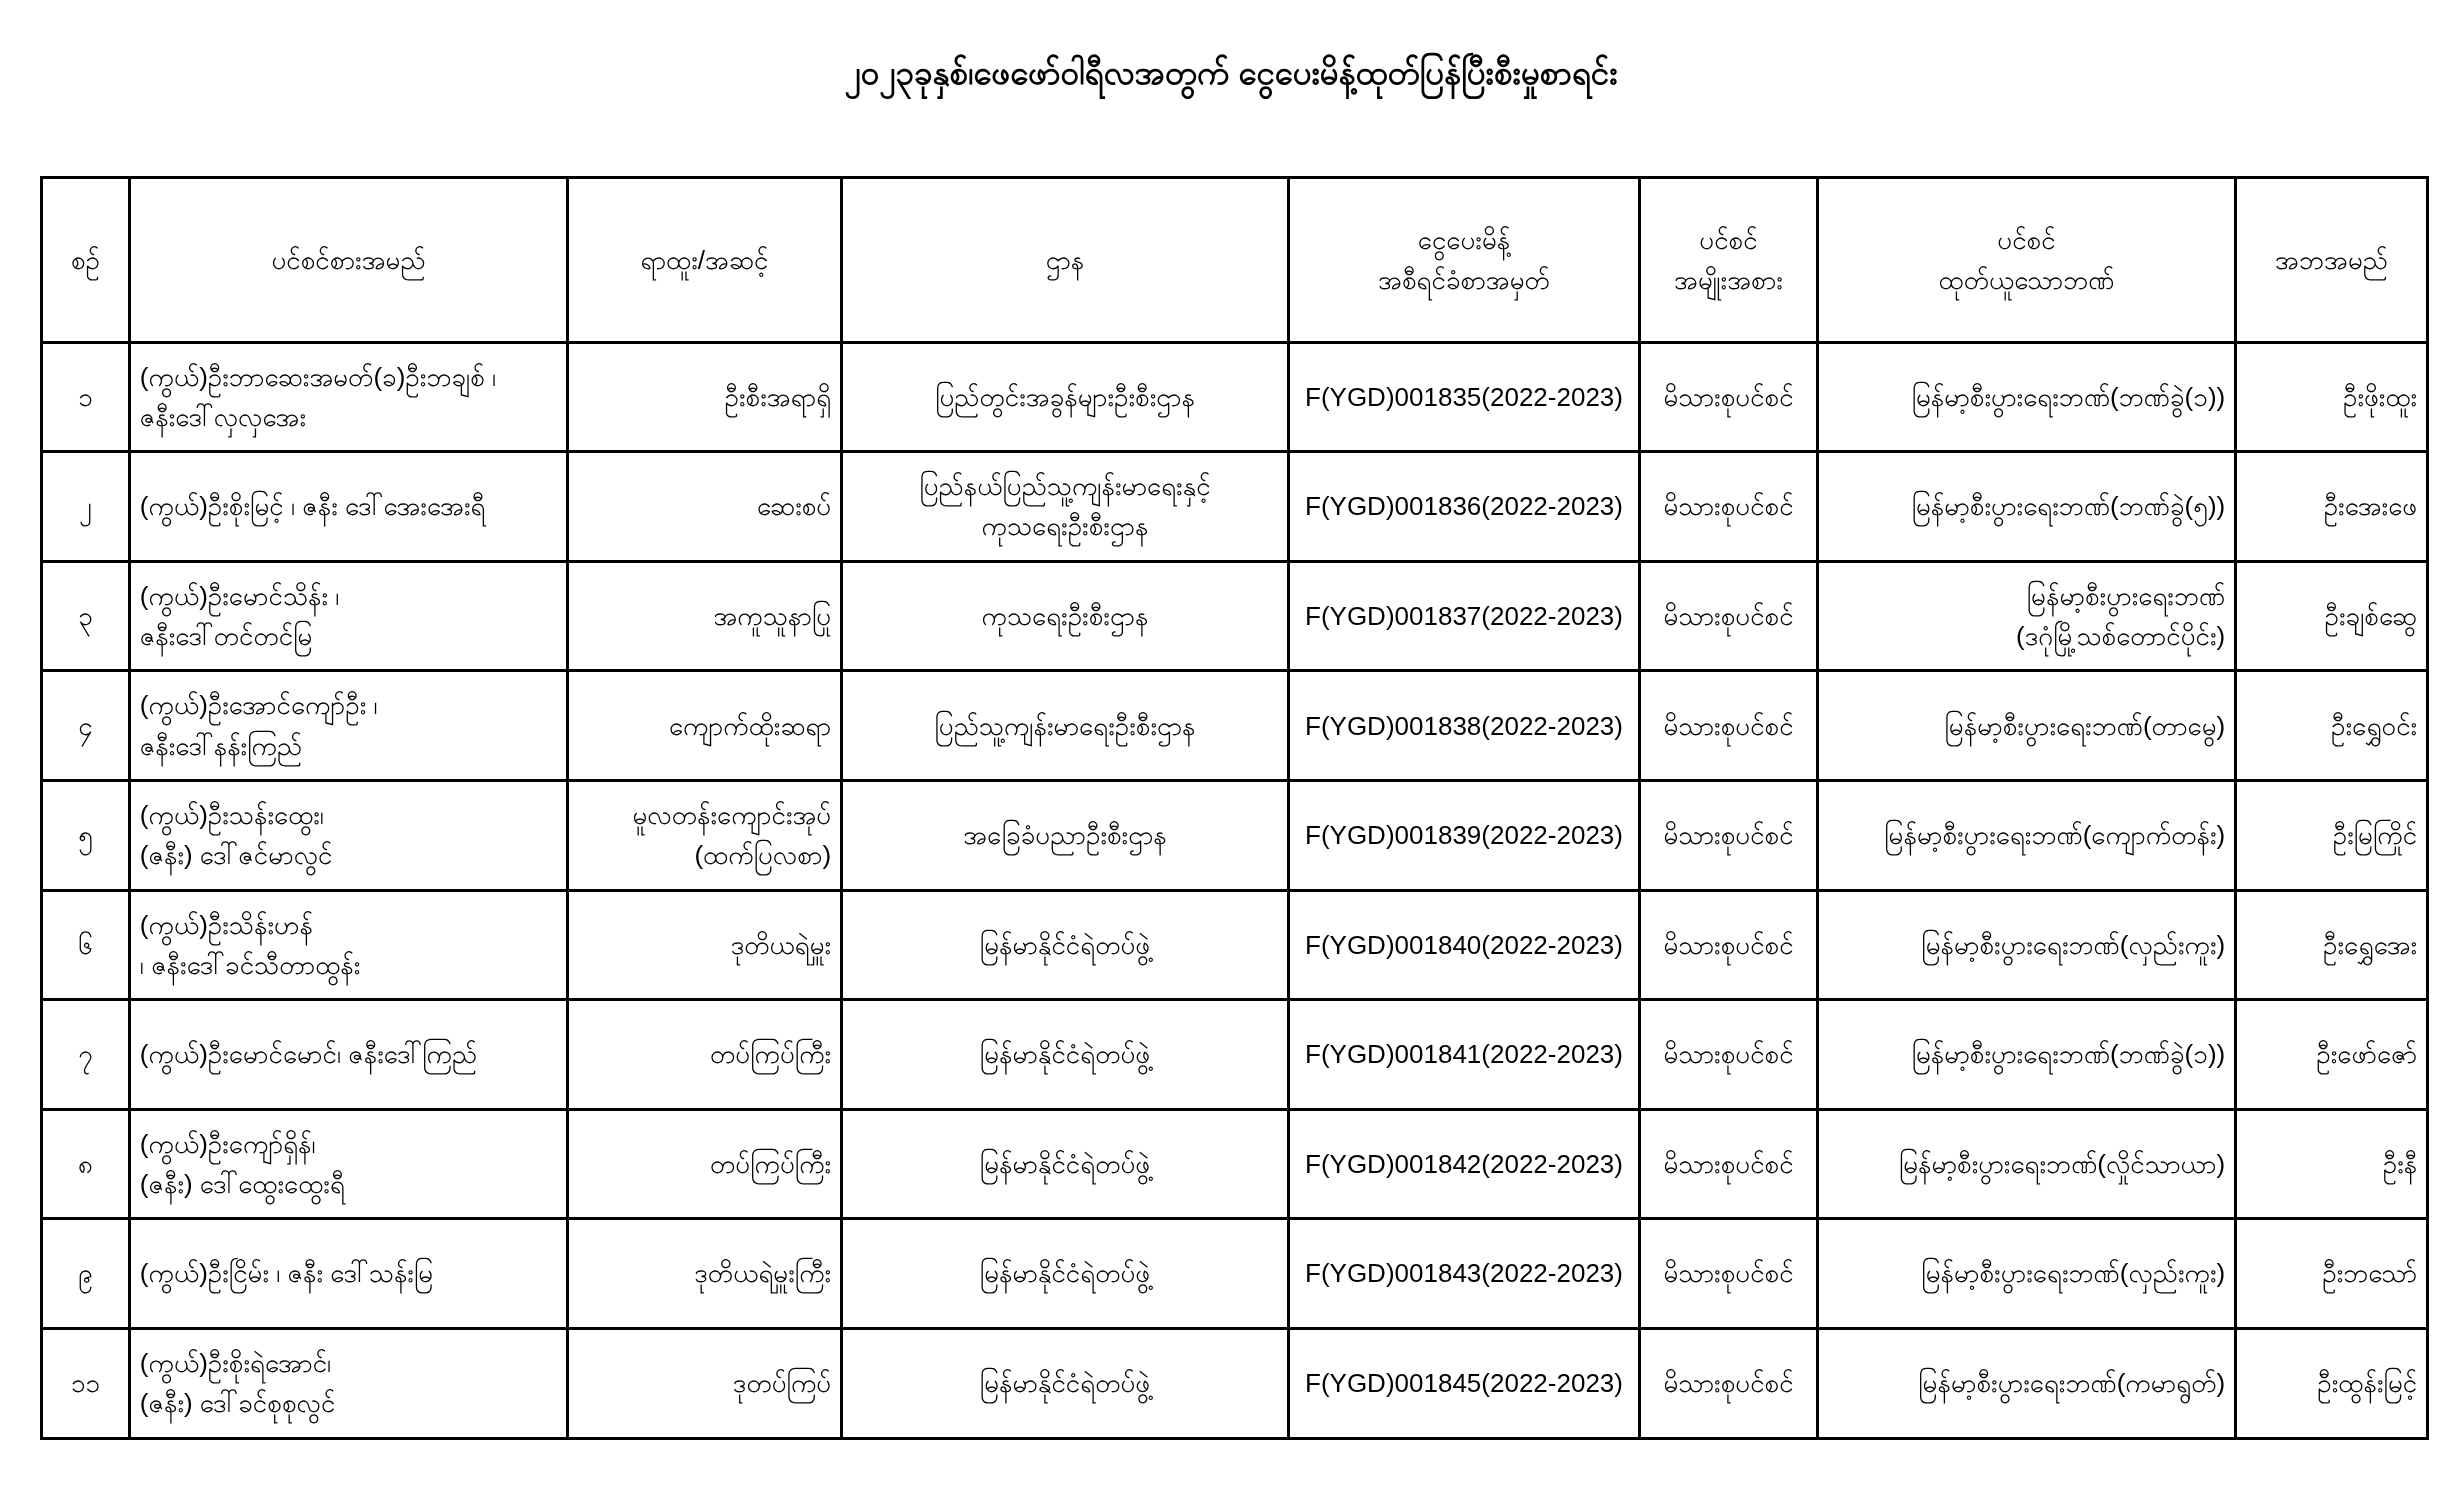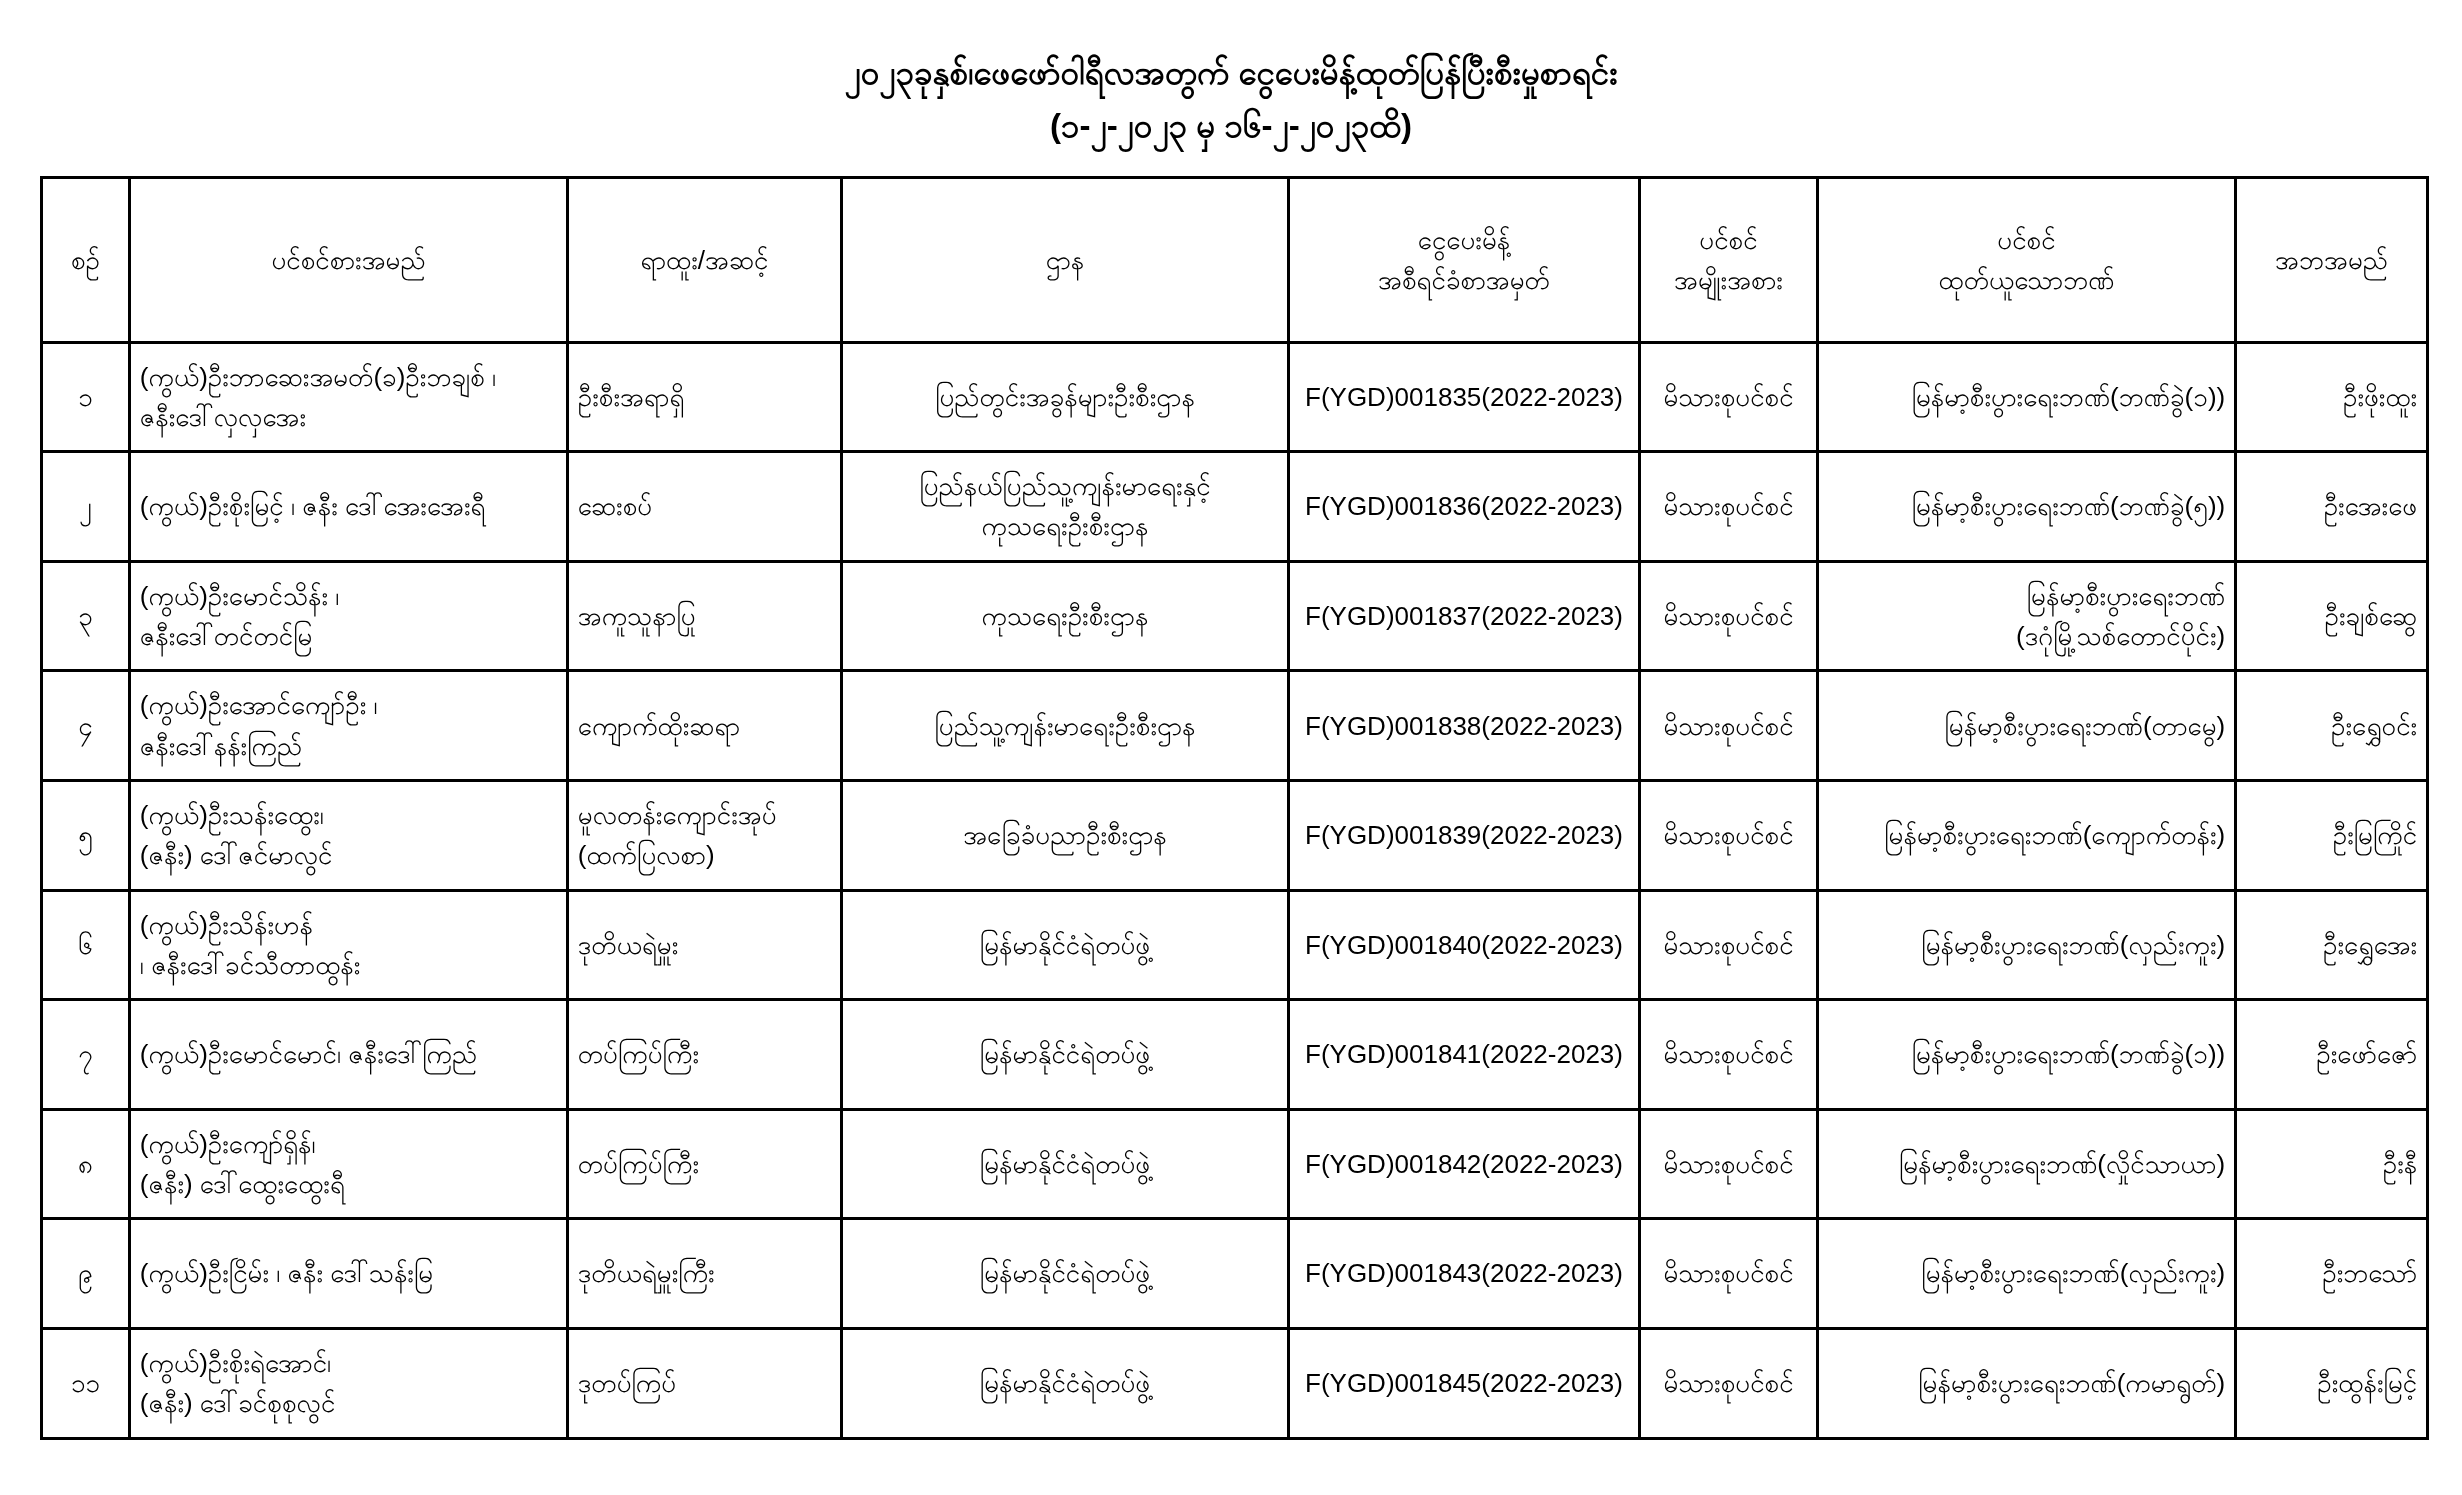--- a/index.html
+++ b/index.html
@@ -67,35 +67,34 @@
   .col-name     { width: 438px; }
   .col-position { width: 274px; }
   .col-dept     { width: 447px; }
   .col-payment  { width: 351px; }
   .col-type     { width: 178px; }
   .col-bank     { width: 418px; }
   .col-father   { width: 192px; }
 
   td.cell-serial   { text-align: center; }
   td.cell-name     { text-align: left; }
-  td.cell-position { text-align: left; }
+  td.cell-position { text-align: right; }
   td.cell-dept     { text-align: center; }
   td.cell-payment  { text-align: center; font-weight: 400; font-size: 28px; font-family: "Liberation Sans", sans-serif; }
   td.cell-type     { text-align: center; }
   td.cell-bank     { text-align: right; }
   td.cell-father   { text-align: right; padding-left: 5.3px; }
 </style>
 </head>
 <body>
 
 <div class="page">
 
   <div class="title-block">
     <div class="title-line1">၂၀၂၃ခုနှစ်၊ဖေဖော်ဝါရီလအတွက် ငွေပေးမိန့်ထုတ်ပြန်ပြီးစီးမှုစာရင်း</div>
-    <div class="title-line2">(၁-၂-၂၀၂၃ မှ ၁၆-၂-၂၀၂၃ထိ)</div>
   </div>
 
   <table class="report">
     <colgroup>
       <col class="col-serial">
       <col class="col-name">
       <col class="col-position">
       <col class="col-dept">
       <col class="col-payment">
       <col class="col-type">

